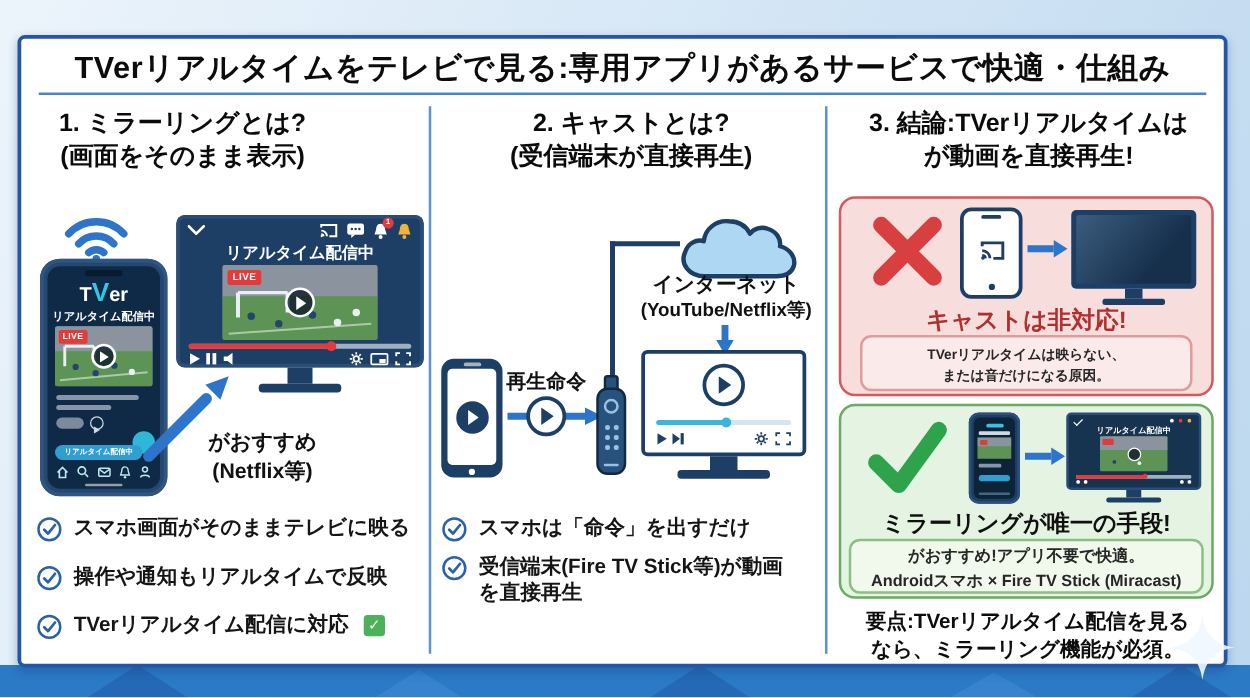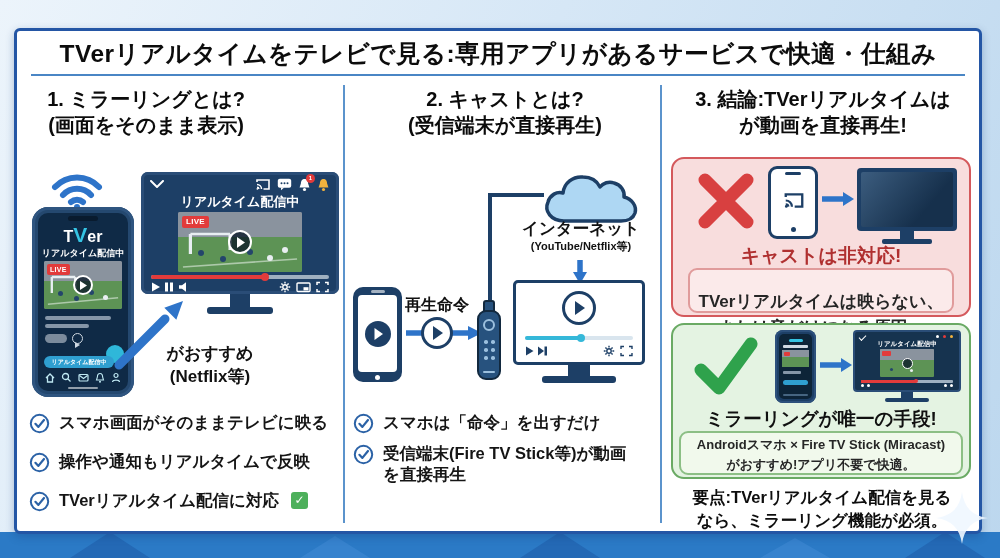--- a/index.html
+++ b/index.html
@@ -237,21 +237,21 @@
         <div>(受信端末が直接再生)</div>
       </div>
 
       <div class="abs" style="left:471px;top:162px;width:56px;height:108px;border-left:4px solid #1d3f66;border-top:4px solid #1d3f66"></div>
 
       <svg class="abs" style="left:521px;top:136px" width="108" height="62" viewBox="0 0 108 62">
         <path d="M26 54 C13 54 6 44 10 35 C12 28 19 24 25 26 C26 16 35 9 45 10 C53 10 59 14 62 20 C65 16 71 14 76 16 C83 18 87 24 86 30 C94 32 99 39 97 46 C95 52 89 54 83 54 Z" fill="#aed7f3" stroke="#1d3f66" stroke-width="3.5" stroke-linejoin="round"></path>
       </svg>
       <div class="abs c" style="left:486px;top:187px;width:156px;font-weight:700;line-height:1.3">
         <div style="font-size:16.5px">インターネット</div>
-        <div style="font-size:11px">(YouTube/Netflix等)</div>
+        <div style="font-size:15px">(YouTube/Netflix等)</div>
       </div>
       <svg class="abs" style="left:553px;top:228px" width="20" height="26" viewBox="0 0 20 26">
         <line x1="10" y1="1" x2="10" y2="13" stroke="#2e74c9" stroke-width="5.5"></line>
         <polygon points="3,13 17,13 10,25" fill="#2e74c9"></polygon>
       </svg>
 
       <div class="abs devnavy" style="left:336px;top:256px;width:49px;height:95px;border-radius:10px">
         <div class="abs" style="left:5px;top:8px;right:5px;bottom:10px;background:#fff;border-radius:4px">
           <div class="pp" style="left:50%;top:50%;width:26px;height:26px;margin:-13px 0 0 -13px;background:#1d3f66;border:none">
             <svg width="10" height="12" viewBox="0 0 10 12">
@@ -352,21 +352,21 @@
         <svg class="abs" style="left:148px;top:31px" width="34" height="18" viewBox="0 0 34 18">
           <line x1="1" y1="9" x2="22" y2="9" stroke="#2e74c9" stroke-width="5.5"></line>
           <polygon points="22,2 33,9 22,16" fill="#2e74c9"></polygon>
         </svg>
         <div class="abs devnavy" style="left:184px;top:9px;width:100px;height:63px;border-radius:4px">
           <div class="abs" style="left:4px;top:4px;right:4px;bottom:4px;border-radius:2px;background:linear-gradient(130deg,#3c5d7f 0%,#16304c 70%)"></div>
         </div>
         <div class="abs devnavy" style="left:227px;top:72px;width:14px;height:8px"></div>
         <div class="abs devnavy" style="left:209px;top:80px;width:50px;height:5px;border-radius:2px"></div>
         <div class="abs c" style="left:0;right:0;top:84px;font-size:19px;font-weight:800;color:#b03030">キャストは非対応!</div>
-        <div class="note" style="left:15px;right:15px;top:109px;height:45px;background:#fbeaea;border:2px solid #e09b9b;font-size:17px;line-height:1.5;padding-top:19px">
+        <div class="note" style="left:15px;right:15px;top:109px;height:45px;background:#fbeaea;border:2px solid #e09b9b;font-size:11px;line-height:1.5;padding-top:6px">
           <div>TVerリアルタイムは映らない、</div>
           <div>または音だけになる原因。</div>
         </div>
       </div>
 
       <div class="abs" style="left:654px;top:292px;width:300px;height:156px;background:#e4f3e2;border:2.5px solid #6aaa64;border-radius:13px">
         <svg class="abs" style="left:20px;top:8px" width="66" height="66" viewBox="0 0 66 66">
           <path d="M8 37 L26 55 L58 11" stroke="#2fa24c" stroke-width="13" fill="none" stroke-linecap="round" stroke-linejoin="round"></path>
         </svg>
         <div class="abs devnavy" style="left:102px;top:5px;width:41px;height:73px;border-radius:8px;box-shadow:inset 0 0 0 2px #2c507c">
@@ -405,22 +405,22 @@
           </div>
           <span class="pd" style="left:6px;bottom:3px;width:3px;height:3px;background:#fff"></span>
           <span class="pd" style="left:12px;bottom:3px;width:3px;height:3px;background:#fff"></span>
           <span class="pd" style="right:6px;bottom:3px;width:3px;height:3px;background:#fff"></span>
           <span class="pd" style="right:12px;bottom:3px;width:3px;height:3px;background:#fff"></span>
         </div>
         <div class="abs devnavy" style="left:228px;top:67px;width:12px;height:6px"></div>
         <div class="abs devnavy" style="left:212px;top:73px;width:44px;height:4px;border-radius:2px"></div>
         <div class="abs c" style="left:0;right:0;top:81px;font-size:18.5px;font-weight:800;color:#101010">ミラーリングが唯一の手段!</div>
         <div class="note" style="left:6px;right:6px;top:106px;height:44px;background:#f1f9ec;border:2px solid #8cbf85;font-size:13px;line-height:1.5;padding-top:2px">
+          <div>がおすすめ!アプリ不要で快適。</div>
           <div>Androidスマホ × Fire TV Stick (Miracast)</div>
-          <div>がおすすめ!アプリ不要で快適。</div>
         </div>
       </div>
 
       <div class="keytxt" style="left:648px;top:455px;width:314px">
         <div>要点:TVerリアルタイム配信を見る</div>
         <div>なら、ミラーリング機能が必須。</div>
       </div>
     </section>
   </div>
 

